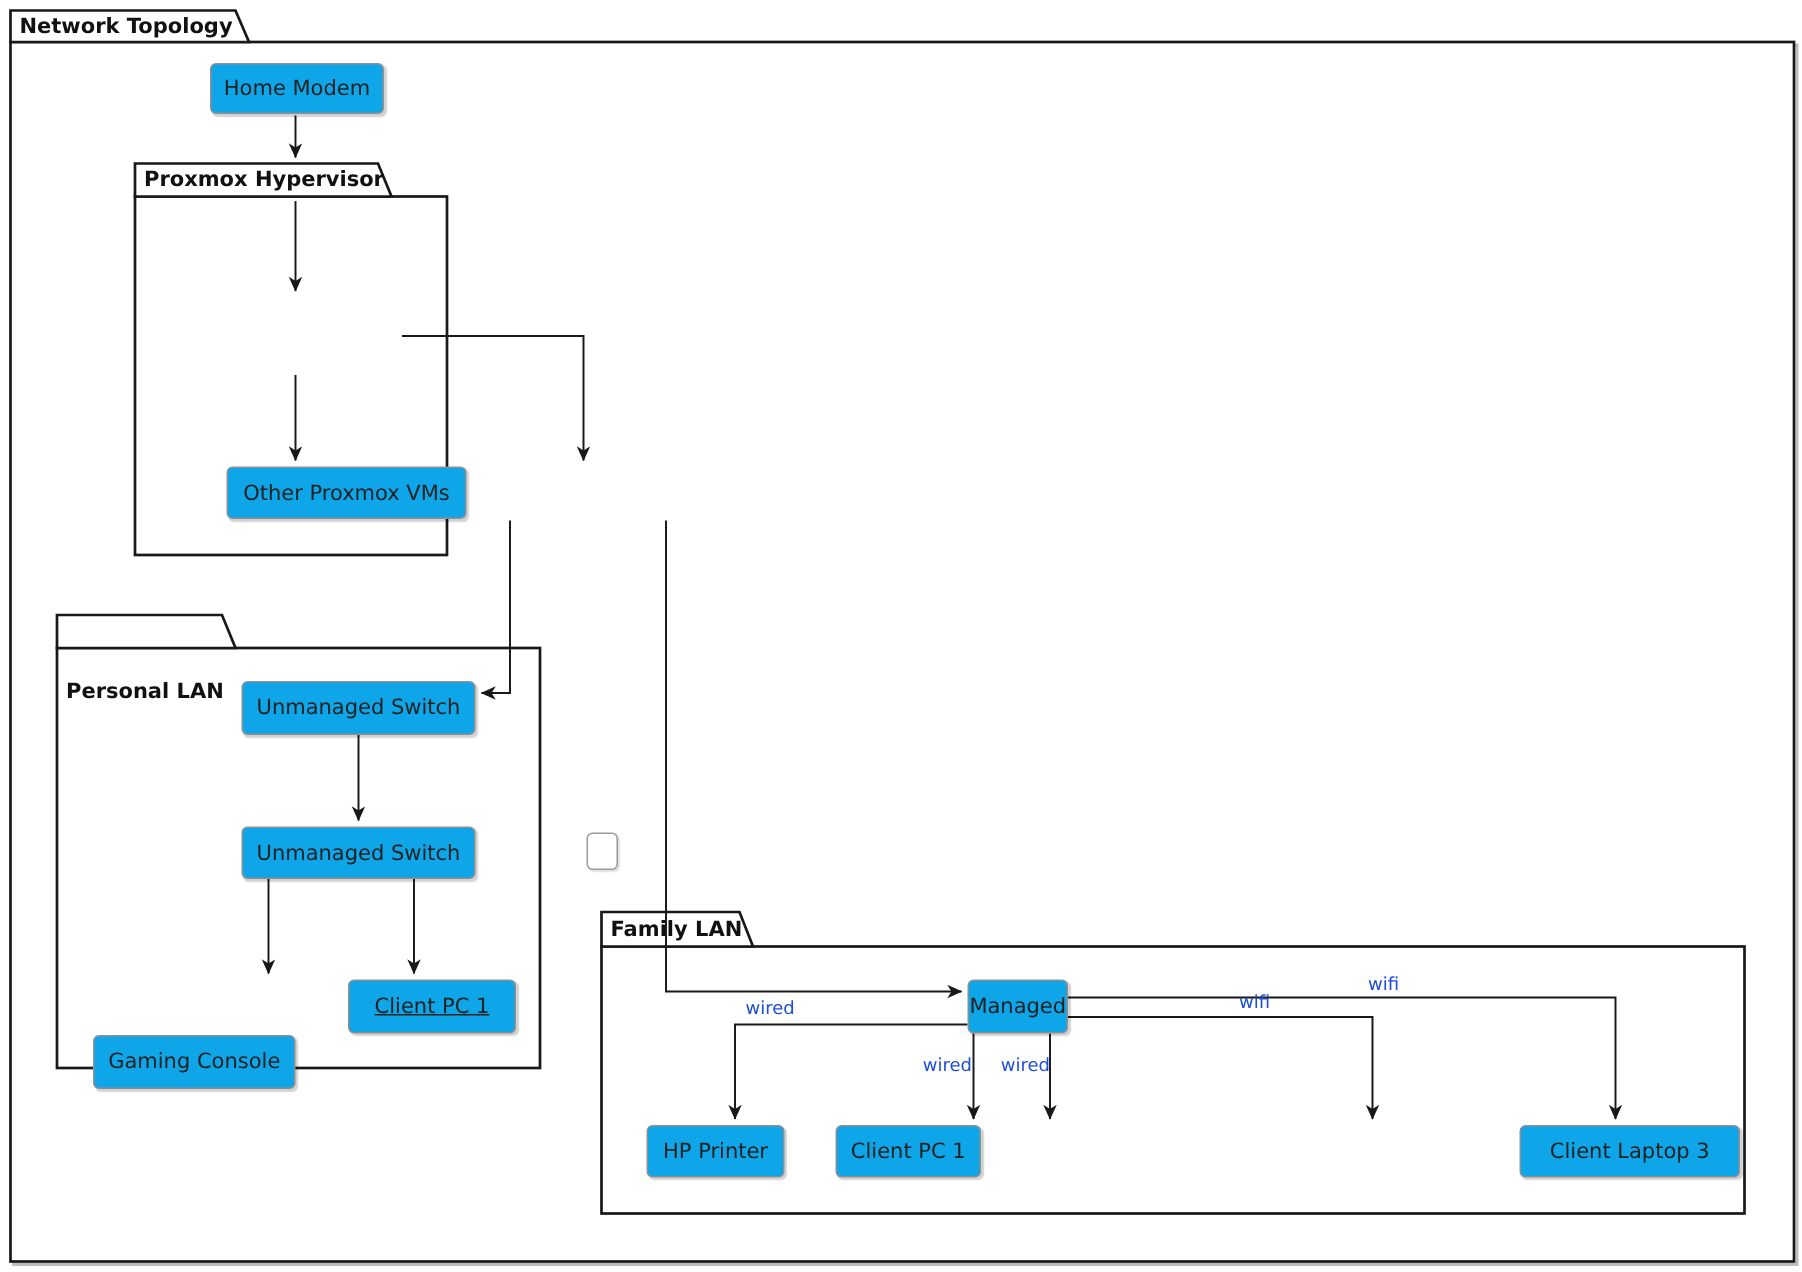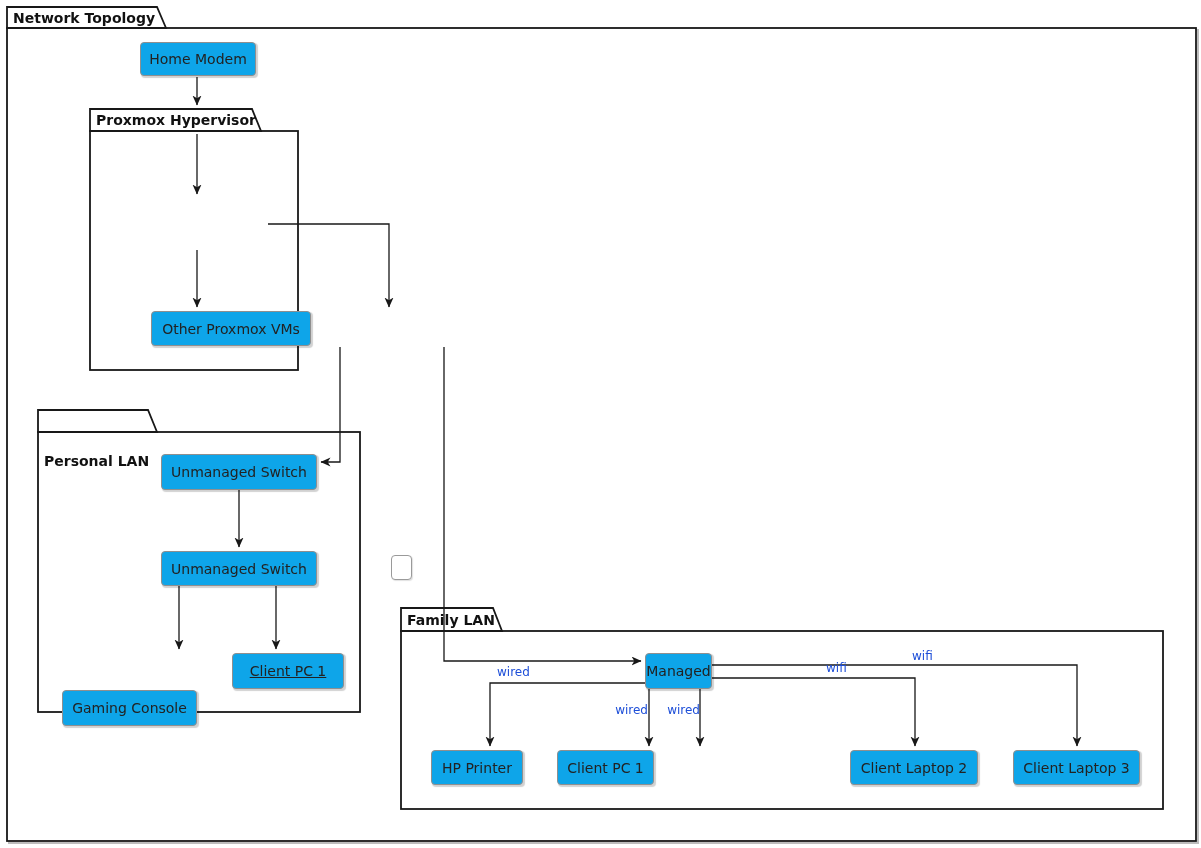--- a/index.html
+++ b/index.html
@@ -108,23 +108,22 @@
 
   <div class="node node-empty" style="left:391px; top:555px; width:21px; height:25px;"></div>
 
   <div class="node" style="left:645px; top:653px; width:67px; height:36px;">Managed</div>
 
   <div class="node" style="left:431px; top:750px; width:92px; height:35px;">HP Printer</div>
 
   <div class="node" style="left:557px; top:750px; width:97px; height:35px;">Client PC 1</div>
 
 
-  <div class="node" style="left:850px; top:750px; width:128px; height:35px;">Client Laptop 2</div>
 
-  <div class="node" style="left:1013px; top:750px; width:127px; height:35px;">Client Laptop 3</div>
+  <div class="node" style="left:1013px; top:750px; width:147px; height:35px;">Client Laptop 3</div>
 
   <div class="edge-label" style="left:497px; top:666px;">wired</div>
   <div class="edge-label ra" style="left:611px; top:704px; width:37px;">wired</div>
   <div class="edge-label ra" style="left:663px; top:704px; width:37px;">wired</div>
   <div class="edge-label" style="left:826px; top:662px;">wifi</div>
   <div class="edge-label" style="left:912px; top:650px;">wifi</div>
 
 </div>
 
 </body></html>

